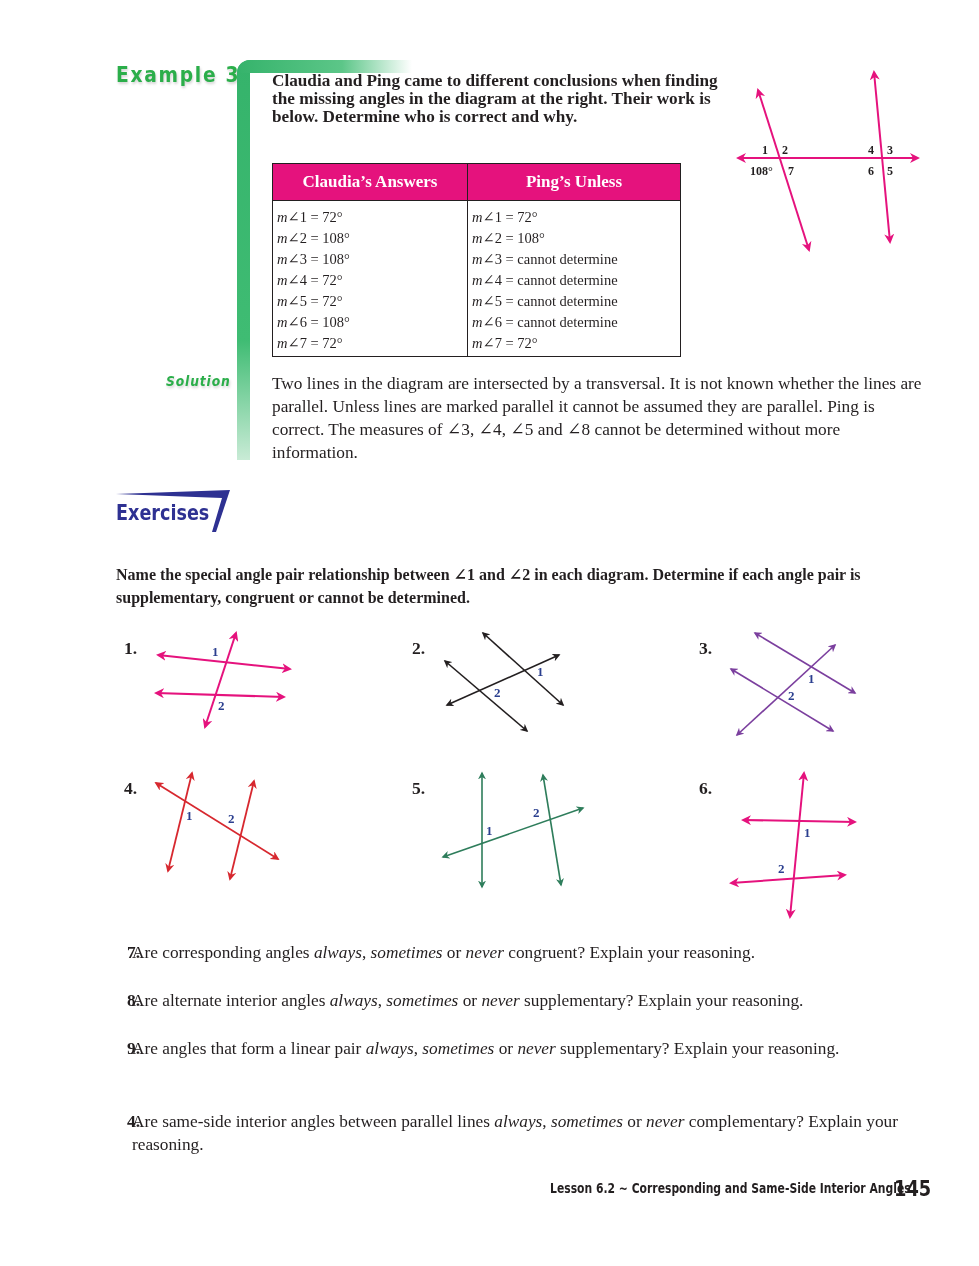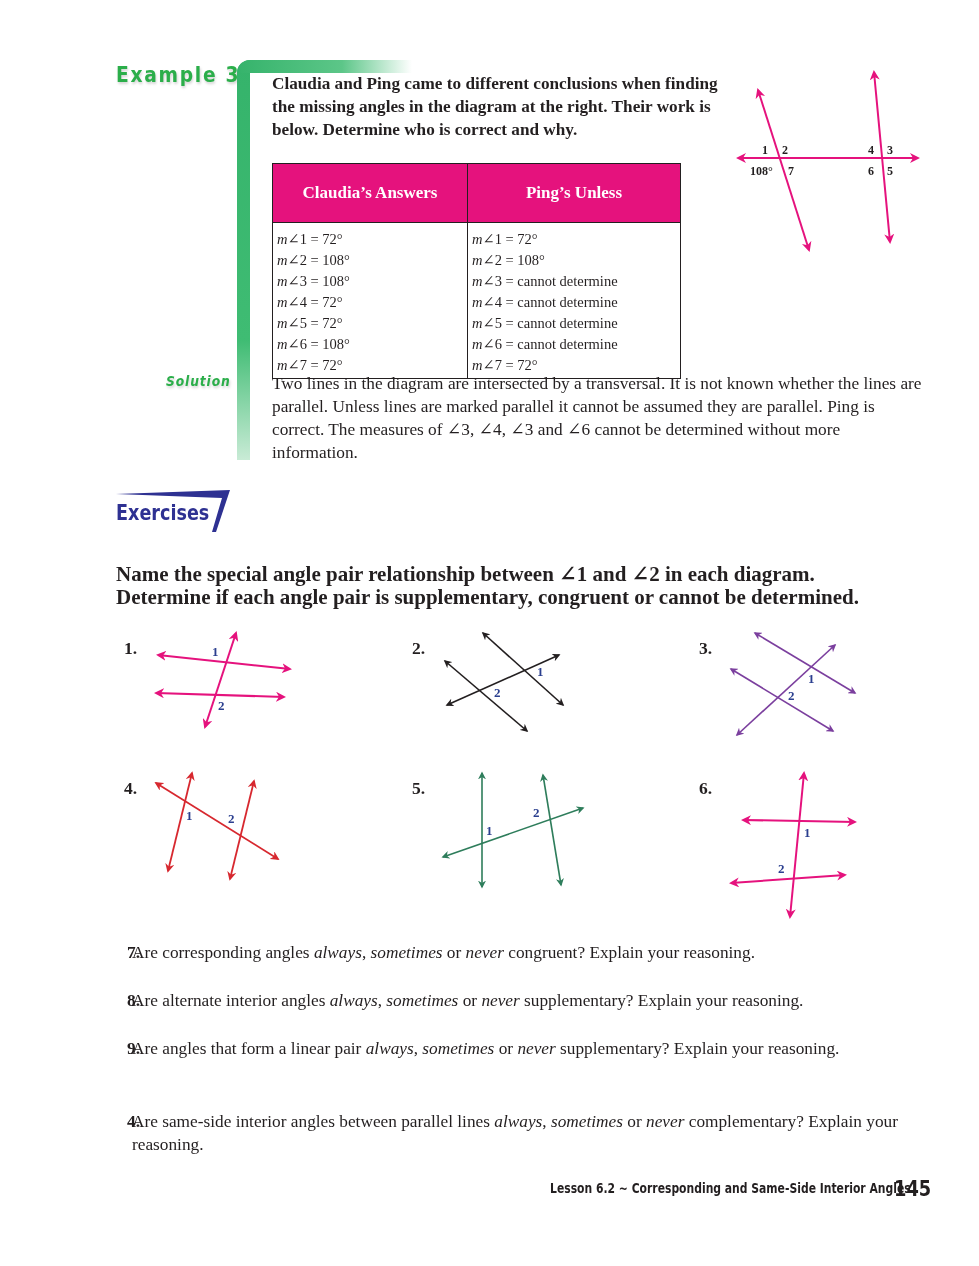--- a/index.html
+++ b/index.html
@@ -10,36 +10,36 @@
                    font-size: 22px; letter-spacing: 2px; color: #2bae4a; transform: scaleX(0.85); transform-origin: left top;
                    text-shadow: 1px 2px 3px rgba(0,0,0,0.18); }
   .green-bracket-v { left: 237px; top: 60px; width: 13px; height: 400px;
                      background: linear-gradient(to bottom, #35b36b 0%, #3fbc73 70%, #c9ebd6 100%);
                      border-top-left-radius: 14px; }
   .green-bracket-v::after { content: ""; position: absolute; left: 13px; top: 13px; width: 0; height: 387px; }
   .green-bracket-h { left: 237px; top: 60px; width: 175px; height: 13px;
                      background: linear-gradient(to right, #35b36b 0%, #5cc688 60%, rgba(255,255,255,0) 100%);
                      border-top-left-radius: 14px; }
   .bracket-inner { left: 250px; top: 73px; width: 40px; height: 20px; background: #fff; border-top-left-radius: 10px; }
-  .prompt { left: 272px; top: 72px; width: 450px; font-weight: bold; font-size: 17.2px; line-height: 23px; }
+  .prompt { left: 272px; top: 72px; width: 450px; font-weight: bold; font-size: 17.2px; line-height: 18px; }
   table.answers { position: absolute; left: 272px; top: 163px; width: 409px; border-collapse: collapse;
                   border: 1.5px solid #231f20; font-size: 14.5px; }
   table.answers th { background: #e5127d; color: #fff; font-weight: bold; font-size: 17px; height: 26px;
-                     padding: 16px; border: 1.5px solid #231f20; }
+                     padding: 5px; border: 1.5px solid #231f20; }
   table.answers td { vertical-align: top; padding: 6px 0 2px 4px; border: 1.5px solid #231f20; line-height: 21px; }
   table.answers td.left { width: 190px; }
   .answer-line { white-space: nowrap; }
   .answer-line i { font-style: italic; }
   .solution-label { left: 166px; top: 373px; font-family: "DejaVu Sans", sans-serif; font-weight: bold; font-style: italic;
                     font-size: 14px; letter-spacing: 1px; color: #2bae4a; transform: scaleX(0.88); transform-origin: left top;
                     text-shadow: 1px 2px 3px rgba(0,0,0,0.18); }
   .solution-text { left: 272px; top: 372px; width: 650px; font-size: 17.3px; line-height: 23px; }
   .exercises-label { left: 116px; top: 500px; font-family: "DejaVu Sans", sans-serif; font-weight: bold; font-size: 22px;
                      color: #2e3192; transform: scaleX(0.8); transform-origin: left top; }
-  .directions { left: 116px; top: 563px; width: 790px; font-weight: bold; font-size: 21px; line-height: 23px; }
+  .directions { left: 116px; top: 563px; width: 790px; font-weight: bold; font-size: 16px; line-height: 23px; }
   .num-label { font-weight: bold; font-size: 17.5px; }
   .diagram { position: absolute; }
   .q { position: absolute; left: 116px; width: 790px; font-size: 17.3px; line-height: 23px; }
   .q .qn { position: absolute; left: 0; width: 24px; text-align: right; font-weight: bold; }
   .q .qt { margin-left: 16px; display: block; }
   .footer { left: 550px; top: 1180px; font-family: "DejaVu Sans", sans-serif; font-weight: bold; font-size: 13.5px;
             color: #231f20; transform: scaleX(0.8); transform-origin: left top; white-space: nowrap; }
   .page-num { left: 894px; top: 1177px; font-family: "DejaVu Sans", sans-serif; font-weight: bold; font-size: 21px;
               transform: scaleX(0.85); transform-origin: left top; }
   svg text { font-family: "Liberation Serif", serif; font-weight: bold; }
@@ -111,21 +111,21 @@
   <text x="62" y="94" font-size="12" fill="#231f20">2</text>
   <text x="30" y="115" font-size="12" fill="#231f20">108°</text>
   <text x="68" y="115" font-size="12" fill="#231f20">7</text>
   <text x="148" y="94" font-size="12" fill="#231f20">4</text>
   <text x="167" y="94" font-size="12" fill="#231f20">3</text>
   <text x="148" y="115" font-size="12" fill="#231f20">6</text>
   <text x="167" y="115" font-size="12" fill="#231f20">5</text>
 </svg>
 
 <div class="abs solution-label">Solution</div>
-<div class="abs solution-text">Two lines in the diagram are intersected by a transversal. It is not known whether the lines are parallel. Unless lines are marked parallel it cannot be assumed they are parallel. Ping is correct. The measures of ∠3, ∠4, ∠3 and ∠6 cannot be determined without more information.</div>
+<div class="abs solution-text">Two lines in the diagram are intersected by a transversal. It is not known whether the lines are parallel. Unless lines are marked parallel it cannot be assumed they are parallel. Ping is correct. The measures of ∠3, ∠4, ∠5 and ∠8 cannot be determined without more information.</div>
 
 <svg class="diagram" style="left:114px;top:488px" width="120" height="46">
   <path d="M2,6 L116,2 L102,44 L98,44 L108,10 Z" fill="#2e3192"></path>
 </svg>
 <div class="abs exercises-label">Exercises</div>
 
 <div class="abs directions">Name the special angle pair relationship between ∠1 and ∠2 in each diagram. Determine if each angle pair is supplementary, congruent or cannot be determined.</div>
 
 <div class="abs num-label" style="left:124px;top:638px">1.</div>
 <svg class="diagram" style="left:150px;top:625px" width="150" height="110">

